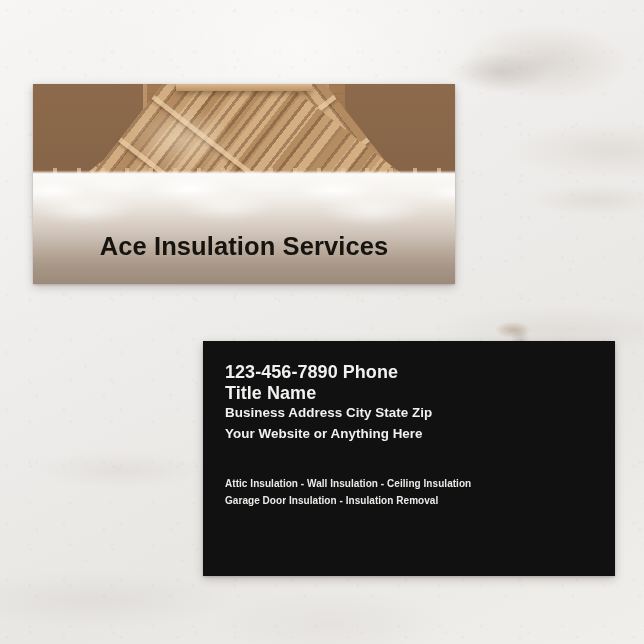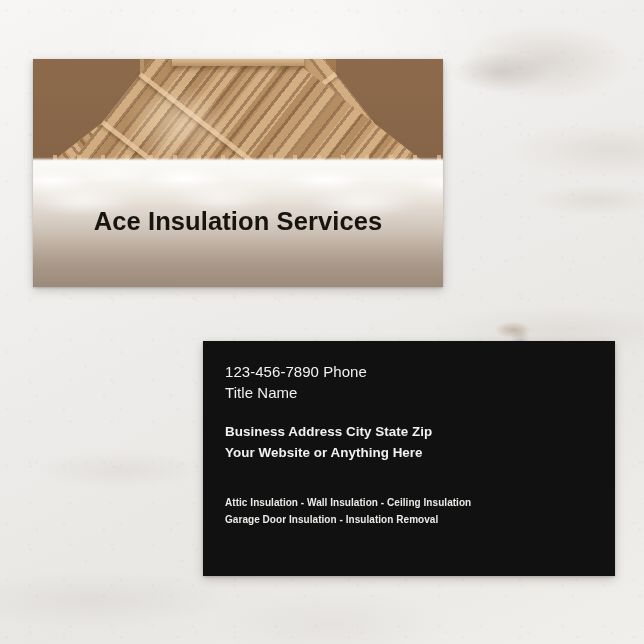--- a/index.html
+++ b/index.html
@@ -53,24 +53,25 @@
   
   .card {
     position: absolute;
     overflow: hidden;
     box-shadow: 0 3px 9px rgba(60,52,46,.26), 0 1px 2px rgba(60,52,46,.22);
   }
 
   
   #card-front {
     left: 33px;
-    top: 59px;
+    top: 84px;
     width: 410px;
-    height: 228px;
+    height: 200px;
     background: #b9a897;
+    padding-left: 12px;
   }
 
   
   .photo {
     position: absolute;
     inset: 0;
     background: linear-gradient(#8d6a4c, #7d5d41);
     overflow: hidden;
   }
 
@@ -259,29 +260,28 @@
     background: #111111;
     color: #f0efed;
   }
   #back-body {
     position: absolute;
     left: 22px;
     top: 21px;
     right: 14px;
   }
   .contact-line {
-    font-size: 15px;
-    font-weight: 400;
+    font-size: 18px;
+    font-weight: 700;
     line-height: 20.5px;
     color: #f2f1ef;
     letter-spacing: .05px;
     white-space: nowrap;
   }
   #address-block {
-    margin-top: 19px;
   }
   .address-line {
     font-size: 13.4px;
     font-weight: 700;
     line-height: 20.5px;
     color: #f2f1ef;
     letter-spacing: .05px;
     white-space: nowrap;
   }
   #services-block {

